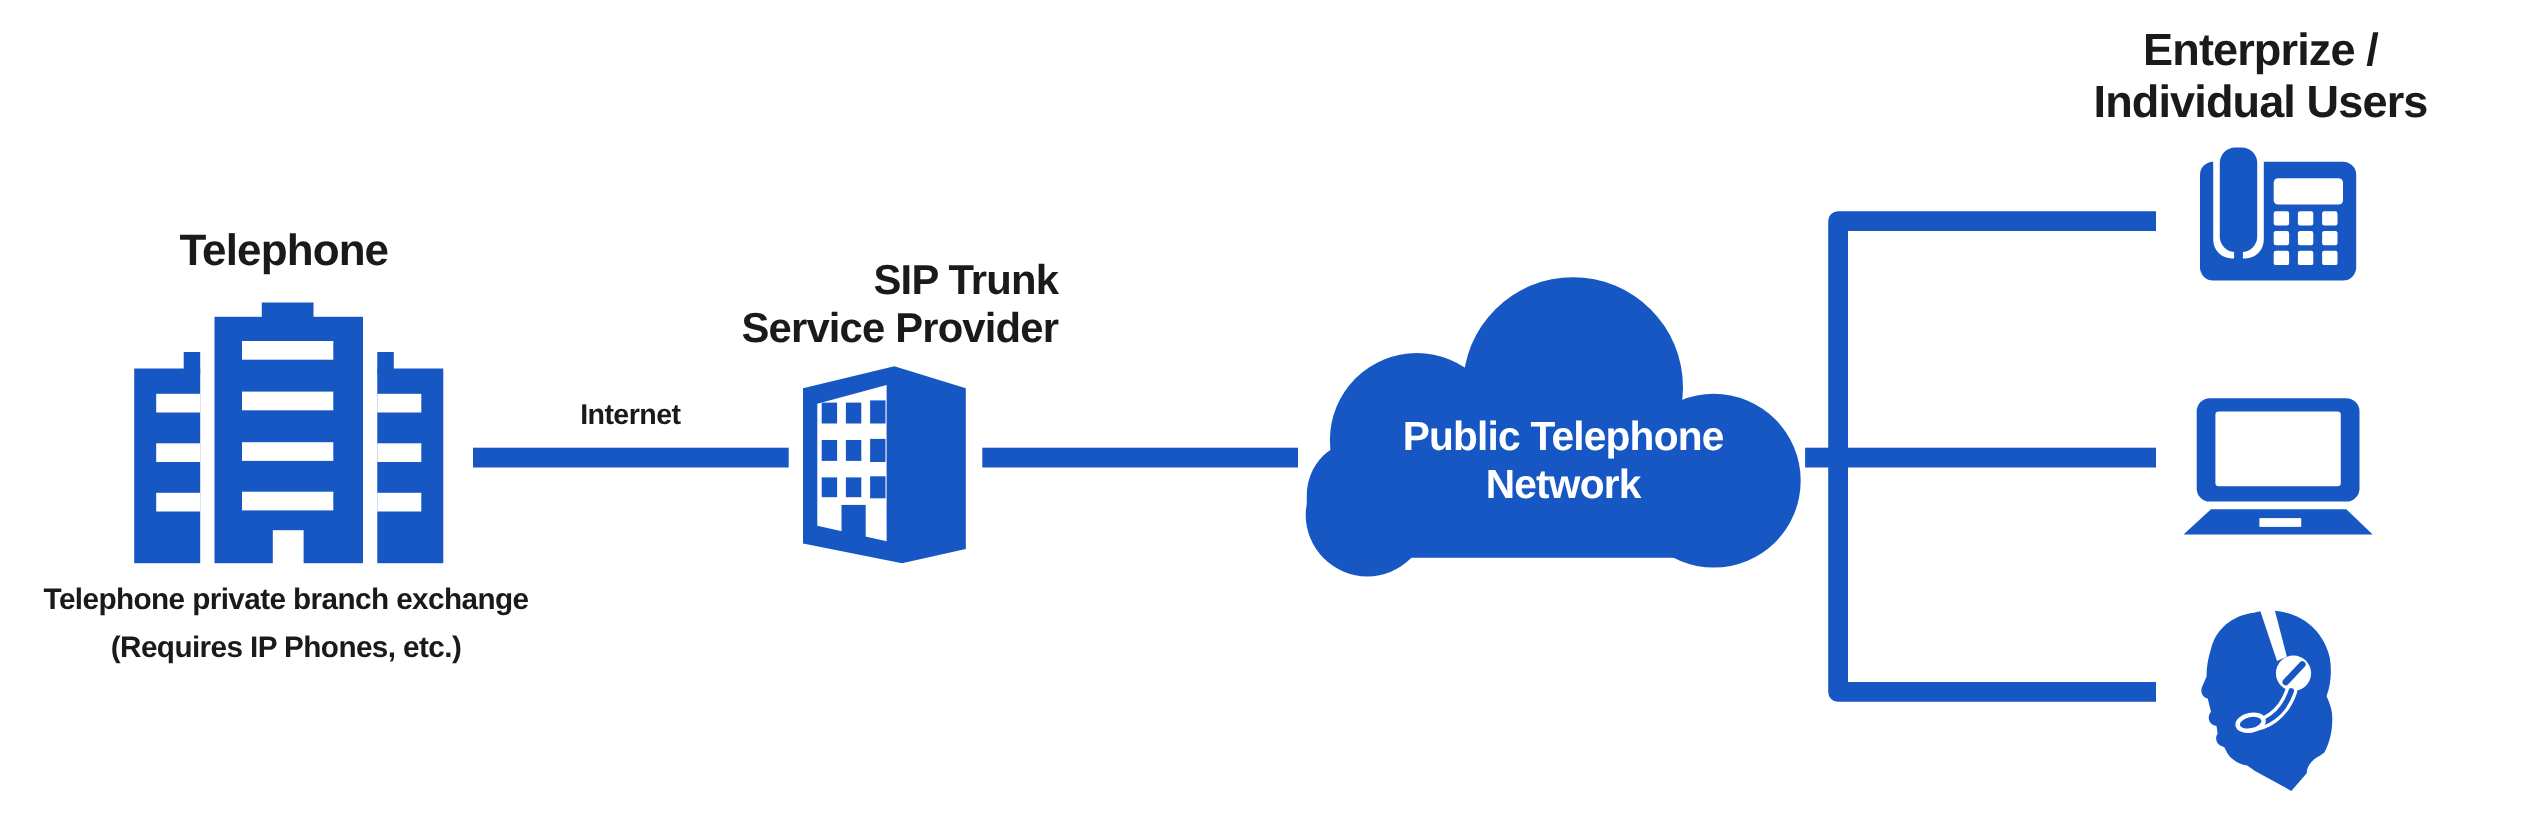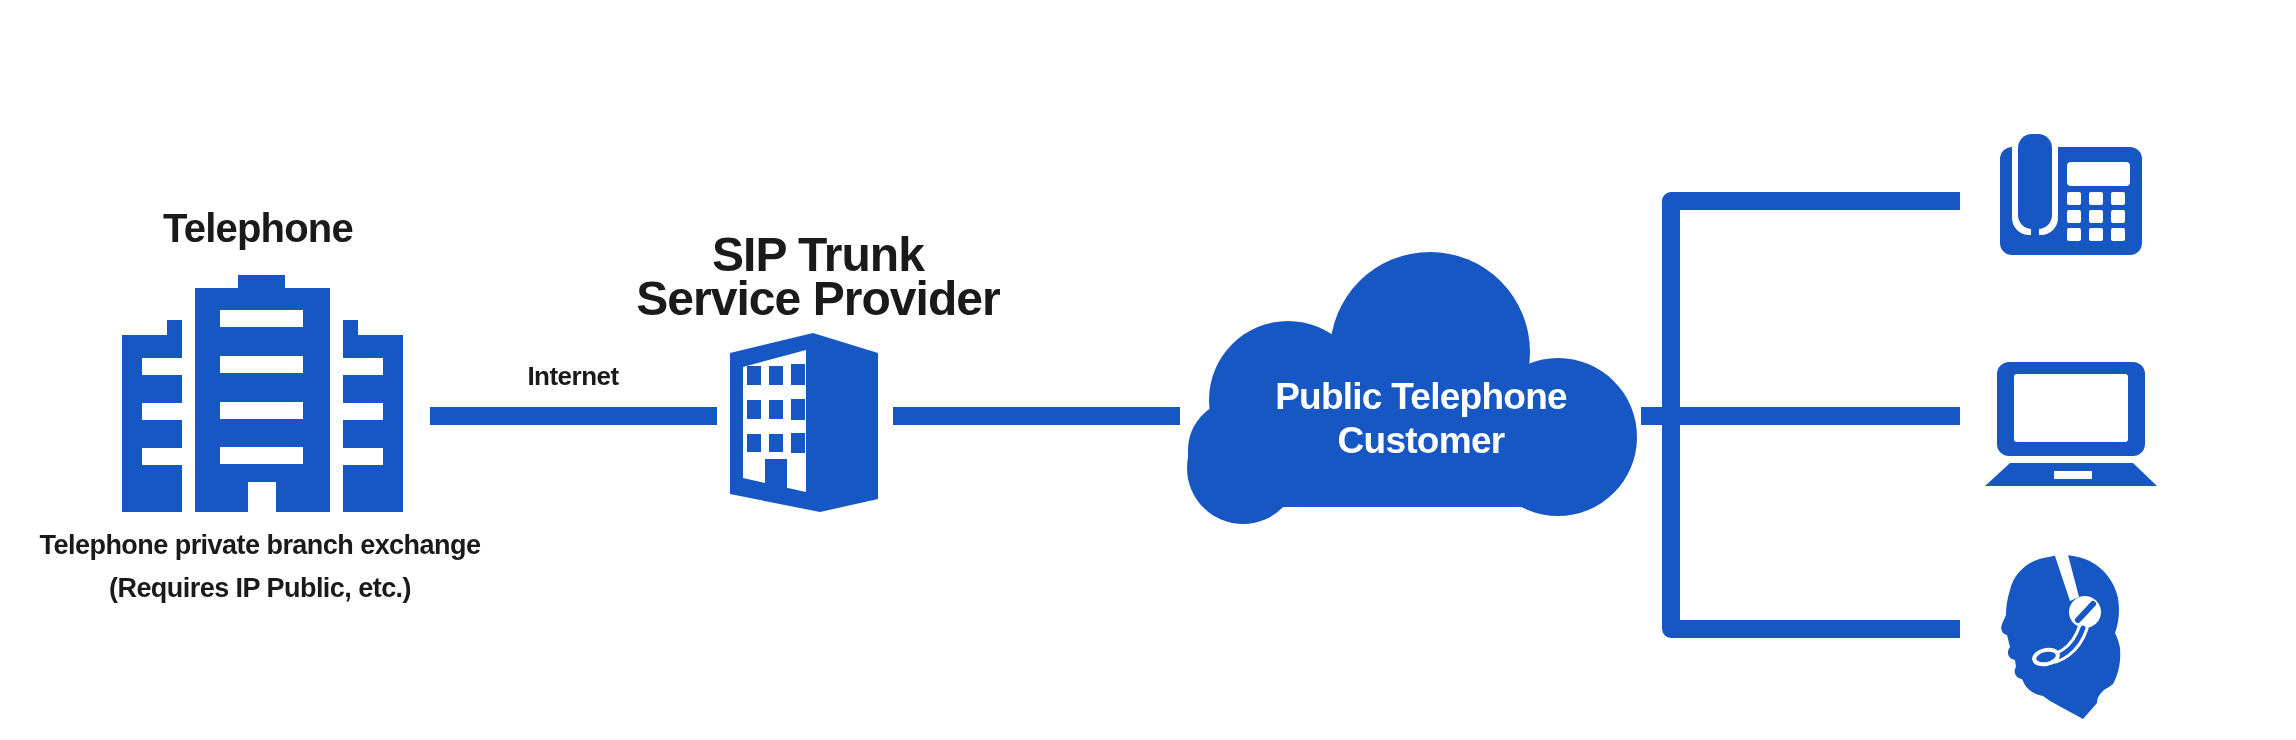--- a/index.html
+++ b/index.html
@@ -24,21 +24,21 @@
   .boom{stroke:var(--accent);stroke-width:5;fill:none;stroke-linecap:round;}
   .ear-slash{stroke:var(--accent);stroke-width:6;stroke-linecap:round;}
   .label{
     position:absolute;transform:translate(-50%,-50%);
     text-align:center;white-space:nowrap;letter-spacing:-0.02em;
     line-height:1.15;
   }
   .customer-title{left:258px;top:228px;font-size:40px;}
   .customer-caption{left:240px;top:567px;font-size:27px;line-height:43px;margin-left:20px;}
   .internet-label{left:573px;top:377px;font-size:26px;}
-  .sip-title{left:818px;top:277px;font-size:48px;line-height:44px;}
+  .sip-title{left:818px;top:277px;font-size:38px;line-height:44px;text-align:right;}
   .cloud-title{left:1421px;top:419px;font-size:37px;line-height:44px;color:var(--cloud-text);}
   .users-title{left:2055px;top:69px;font-size:41px;line-height:47px;}
 </style>
 </head>
 <body>
 
 <div class="stage">
 
   <svg width="2296" height="740" viewBox="0 0 2296 740">
 
@@ -140,31 +140,35 @@
       <ellipse class="b" cx="2046" cy="657" rx="12" ry="7" stroke="#FFFFFF" stroke-width="4" transform="rotate(-12 2046 657)"></ellipse>
     </g>
   </svg>
 
   <div class="label customer-title">
     <span>Telephone</span>
   </div>
 
   <div class="label customer-caption">
     <div>Telephone private branch exchange</div>
-    <div>(Requires IP Public, etc.)</div>
+    <div>(Requires IP Phones, etc.)</div>
   </div>
 
   <div class="label internet-label">
     <span>Internet</span>
   </div>
 
   <div class="label sip-title">
     <div>SIP Trunk</div>
     <div>Service Provider</div>
   </div>
 
   <div class="label cloud-title">
     <div>Public Telephone</div>
-    <div>Customer</div>
+    <div>Network</div>
   </div>
 
+  <div class="label users-title">
+    <div>Enterprize /</div>
+    <div>Individual Users</div>
+  </div>
 
 </div>
 
 </body></html>

